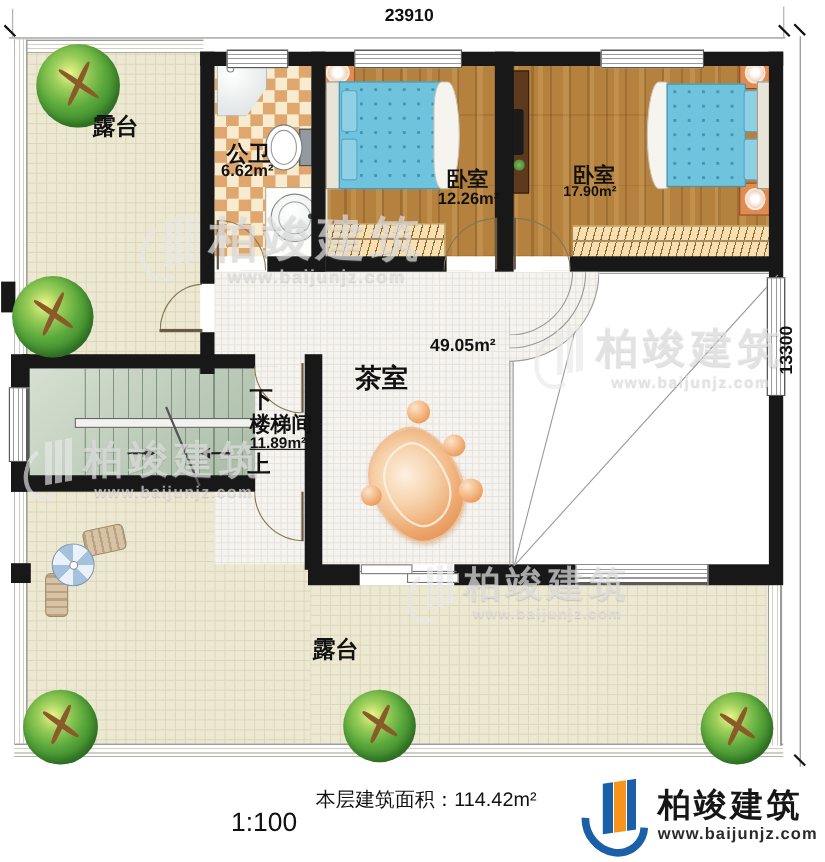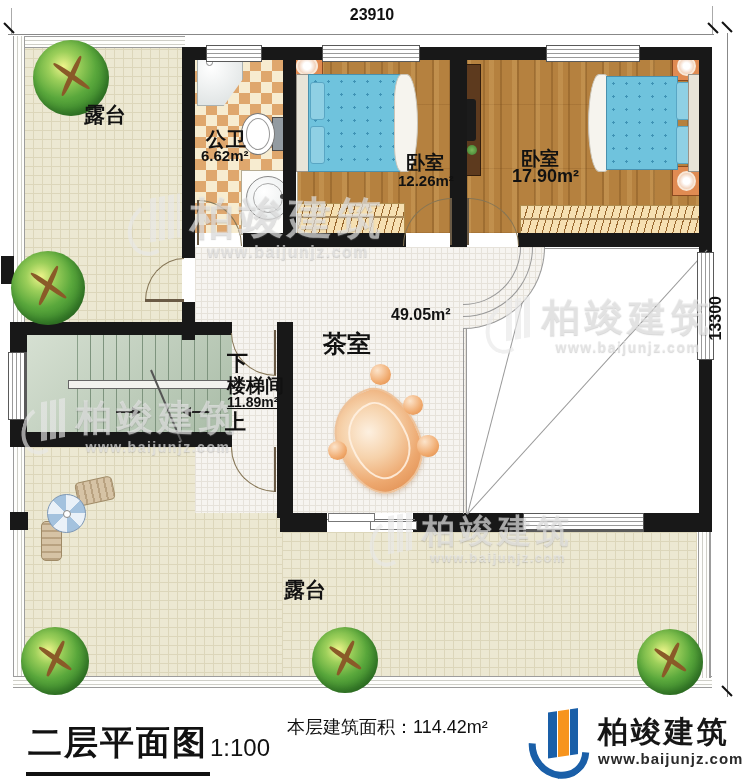--- a/index.html
+++ b/index.html
@@ -251,41 +251,40 @@
       <div class="wm-site" style="font-size:13px;">www.baijunjz.com</div>
     </div>
   </div>
 
   <div class="lbl" style="left:84px;top:101px;font-size:21px;">露台</div>
   <div class="lbl" style="left:206px;top:126px;font-size:20px;">公卫</div>
   <div class="lbl" style="left:201px;top:147px;font-size:15px;">6.62m²</div>
   <div class="lbl" style="left:406px;top:150px;font-size:19px;">卧室</div>
   <div class="lbl" style="left:398px;top:172px;font-size:15px;">12.26m²</div>
   <div class="lbl" style="left:521px;top:146px;font-size:19px;">卧室</div>
-  <div class="lbl" style="left:512px;top:166px;font-size:18px;">17.90m²</div>
+  <div class="lbl" style="left:512px;top:166px;font-size:13px;">17.90m²</div>
   <div class="lbl" style="left:227px;top:349px;font-size:21px;">下</div>
   <div class="lbl" style="left:227px;top:373px;font-size:19px;">楼梯间</div>
   <div class="lbl" style="left:227px;top:394px;font-size:14px;text-decoration:underline;">11.89m²</div>
   <div class="lbl" style="left:225px;top:408px;font-size:21px;">上</div>
   <div class="lbl" style="left:323px;top:328px;font-size:24px;">茶室</div>
   <div class="lbl" style="left:391px;top:306px;font-size:16px;">49.05m²</div>
   <div class="lbl" style="left:284px;top:576px;font-size:21px;">露台</div>
 
   <div class="dimline" style="left:8px;top:34px;width:706px;height:1px;"></div>
   <div class="extline" style="left:11px;top:8px;width:1px;height:26px;"></div>
   <div class="extline" style="left:712px;top:6px;width:1px;height:28px;"></div>
   <div class="tick" style="left:2px;top:27px;"></div>
   <div class="tick" style="left:706px;top:27px;"></div>
   <div class="dimlbl" style="left:342px;top:6px;width:60px;text-align:center;">23910</div>
   <div class="dimline" style="left:727px;top:33px;width:1px;height:664px;"></div>
   <div class="tick" style="left:720px;top:26px;"></div>
   <div class="tick" style="left:720px;top:690px;"></div>
   <div class="dimlbl" style="left:707px;top:296px;writing-mode:vertical-rl;transform:rotate(180deg);">13300</div>
 
-  <div class="f-title">二层平面图</div>
   <div class="f-scale">1:100</div>
   <div class="f-info">
     <div>本层建筑面积：114.42m²</div>
   </div>
   <div class="logo"></div>
   <div class="brand">柏竣建筑</div>
   <div class="bsite">www.baijunjz.com</div>
 
 </div>
 

